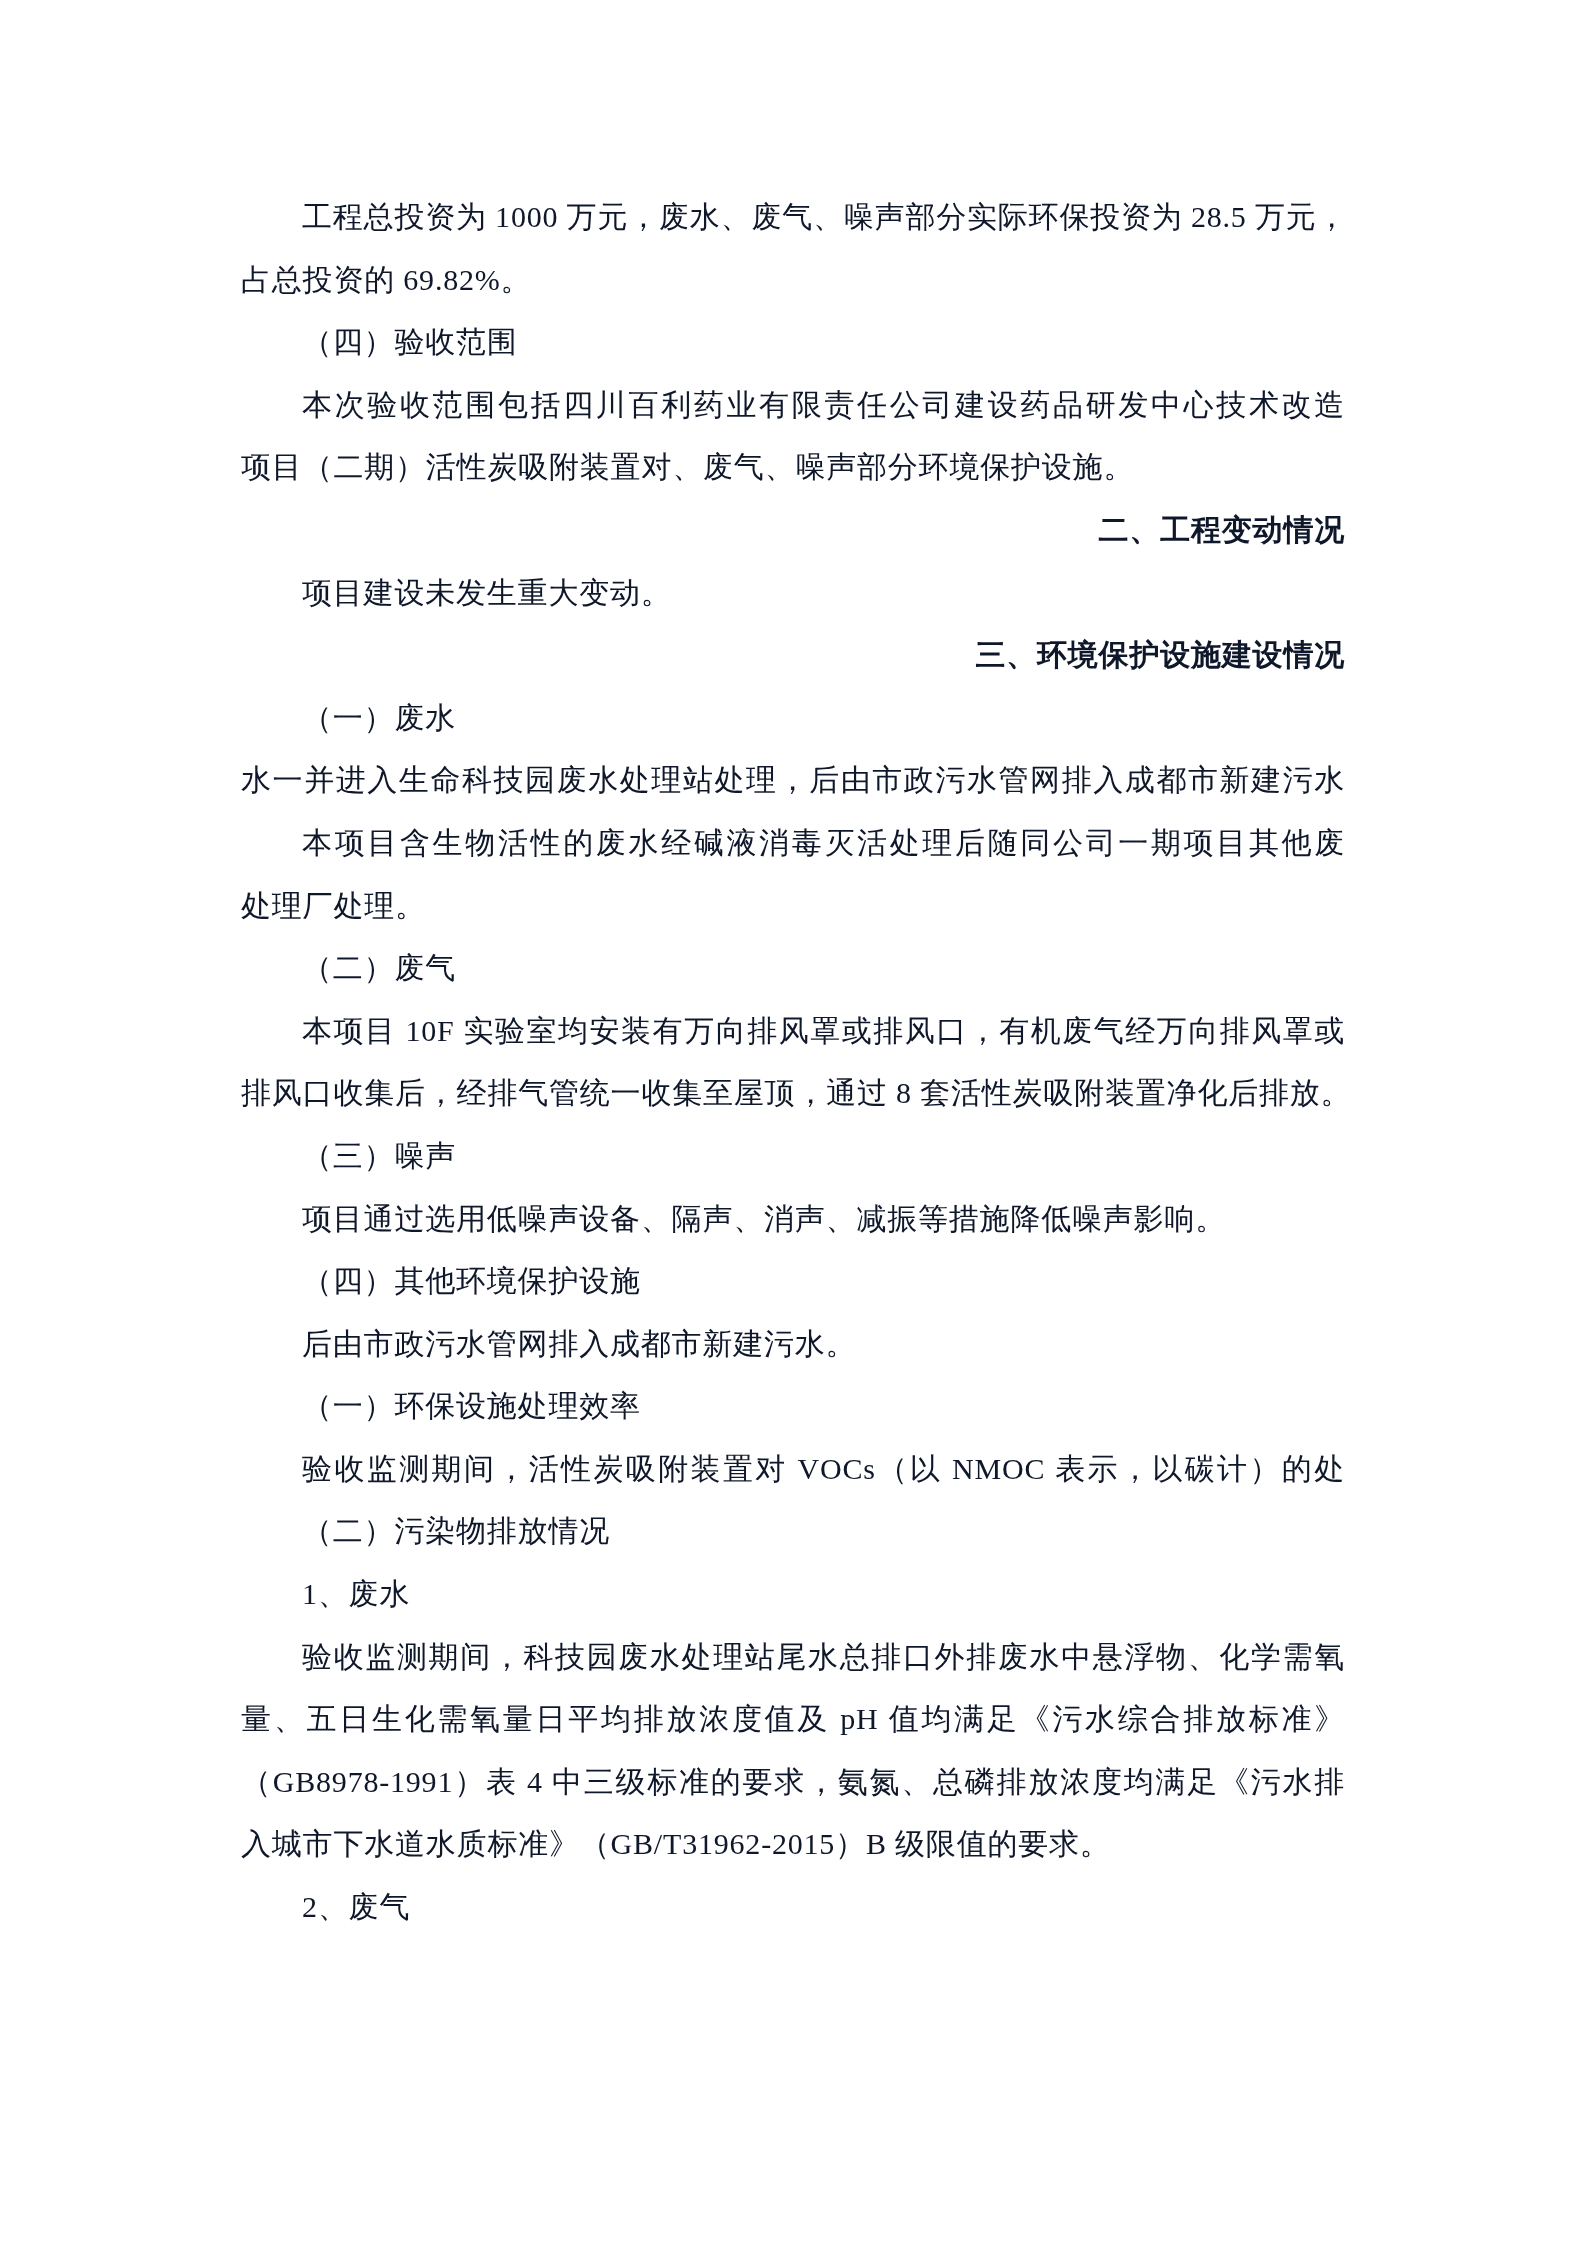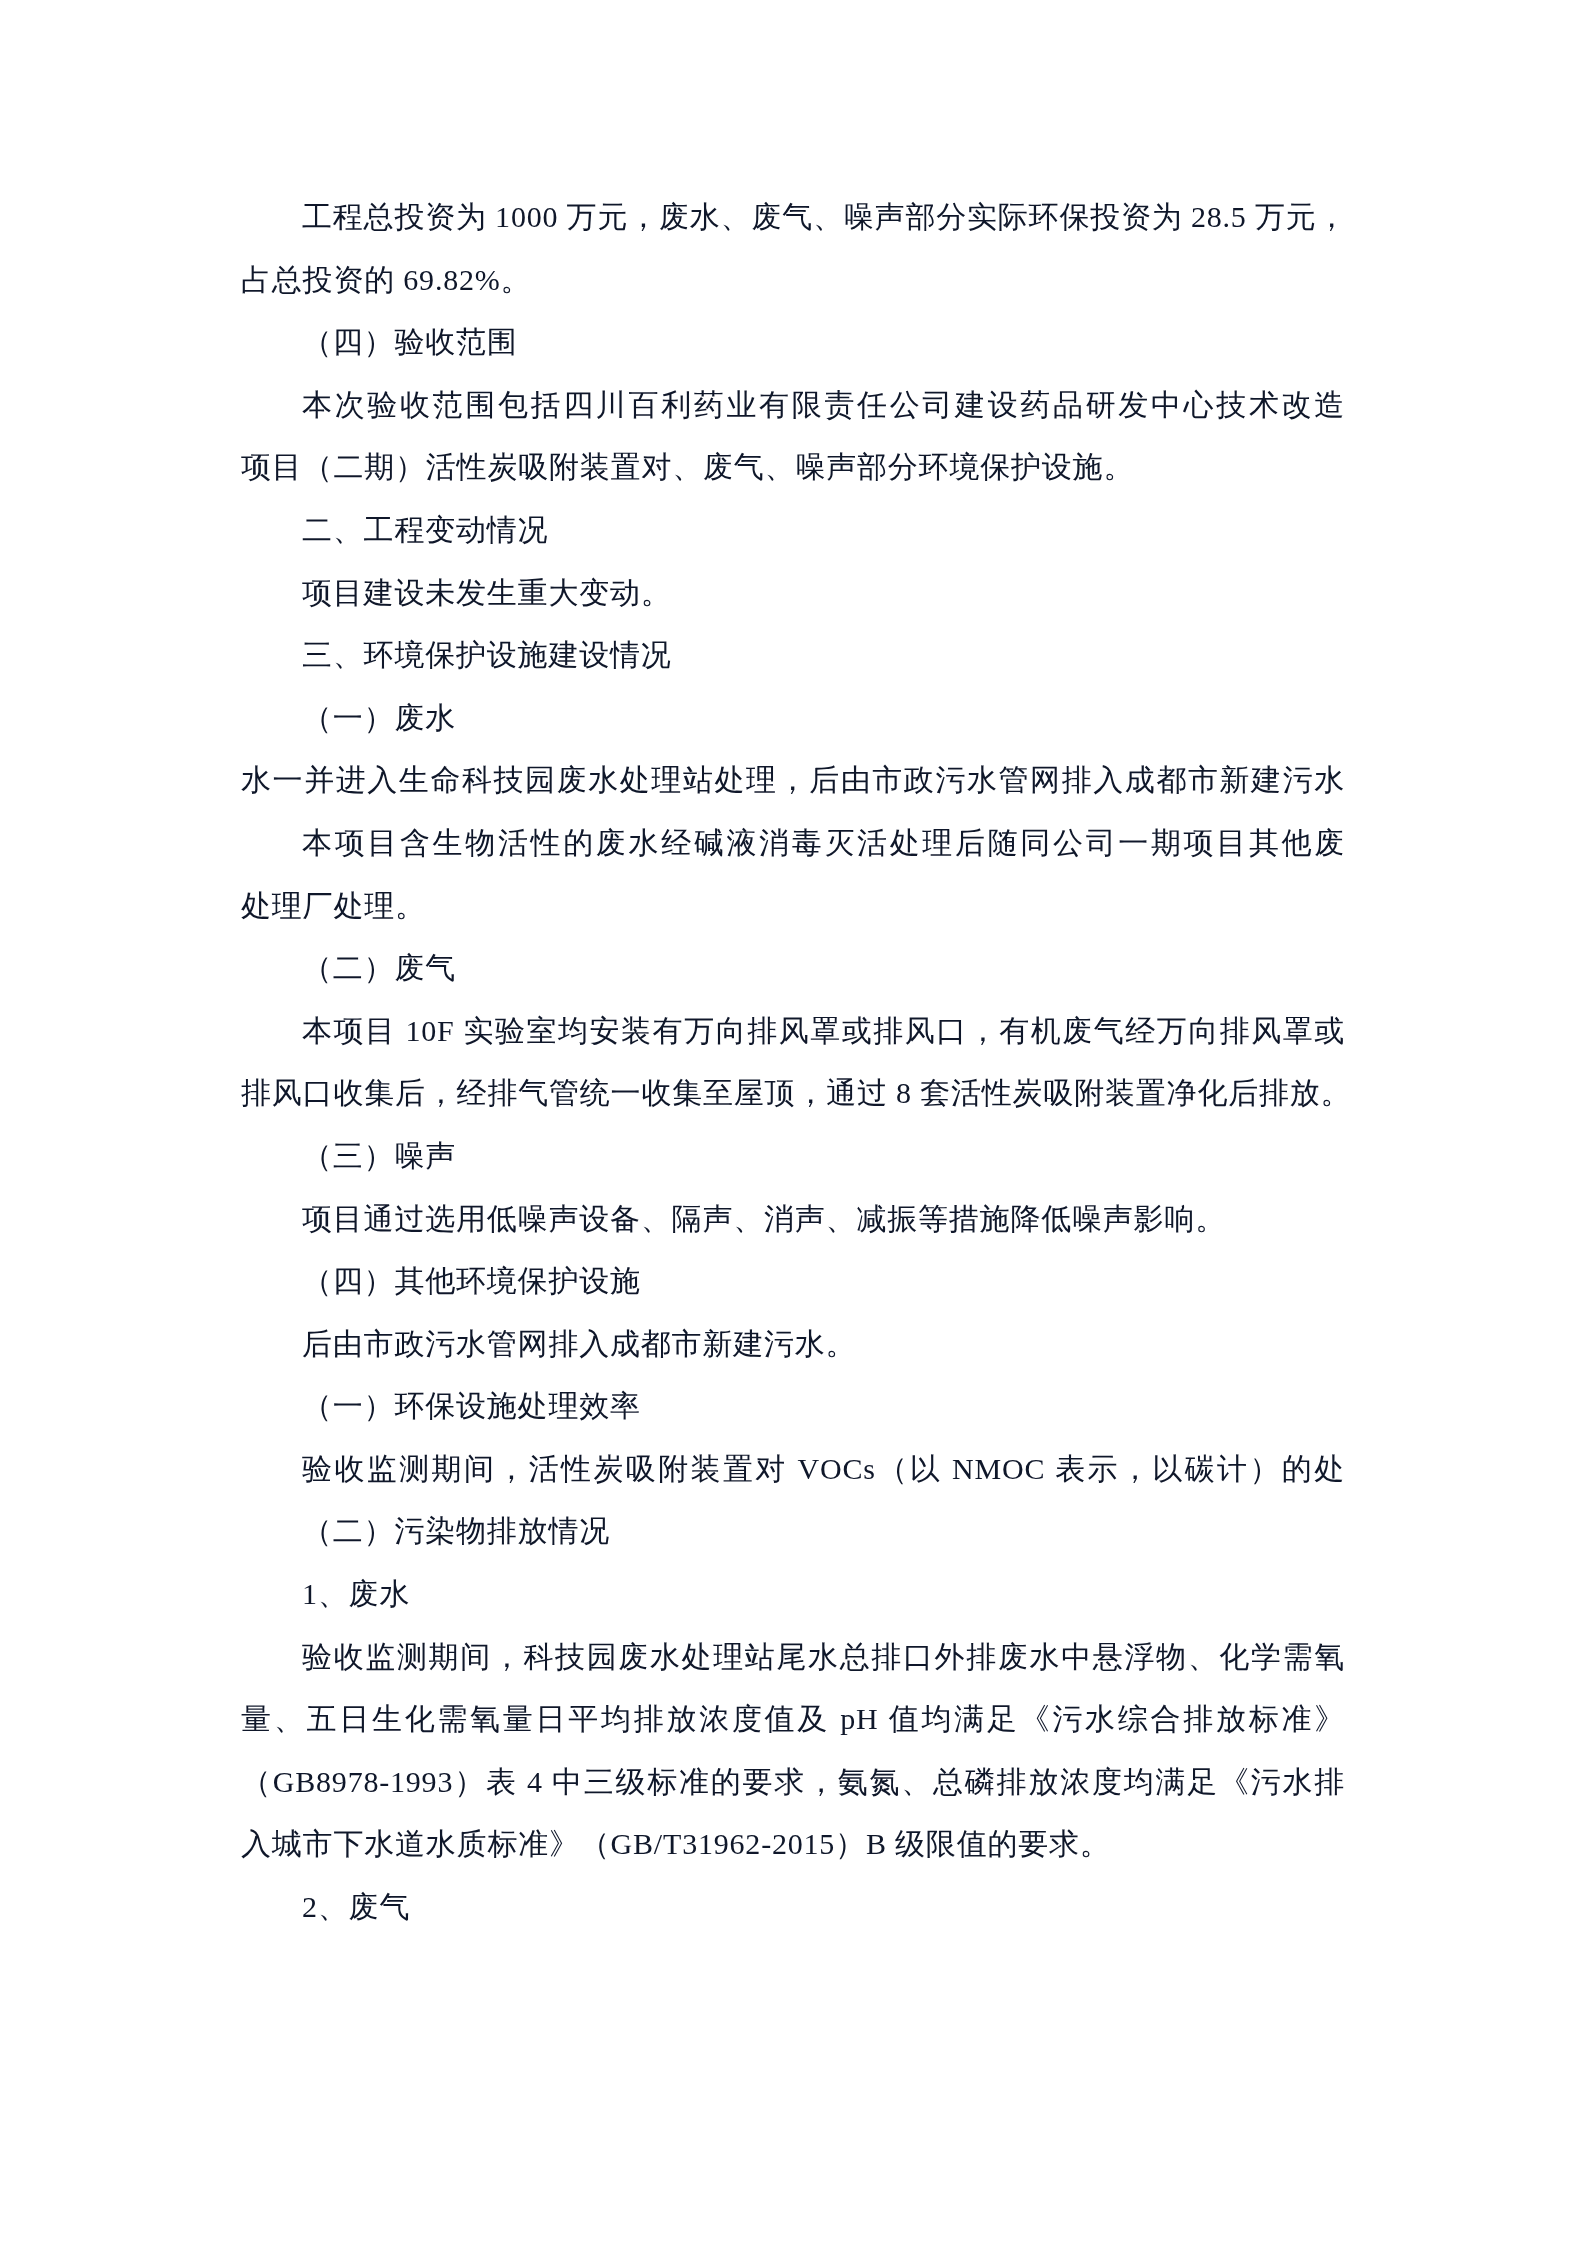--- a/index.html
+++ b/index.html
@@ -32,21 +32,22 @@
     font-weight: normal;
   }
   .line.justify {
     text-align: justify;
     text-align-last: justify;
   }
   .line.indent {
     padding-left: 61px;
   }
   .line.bold {
-    font-weight: normal;
+    font-weight: bold;
+    text-align: right;
   }
 </style>
 </head>
 <body>
 
 <div class="page" style="background: rgb(255, 255, 255);">
   <div class="content" style="color: #0f172a;">
       <div class="line indent justify">工程总投资为 1000 万元，废水、废气、噪声部分实际环保投资为 28.5 万元，</div>
       <div class="line">占总投资的 69.82%。</div>
       <div class="line indent">（四）验收范围</div>
@@ -65,17 +66,17 @@
       <div class="line indent">（三）噪声</div>
       <div class="line indent">项目通过选用低噪声设备、隔声、消声、减振等措施降低噪声影响。</div>
       <div class="line indent">（四）其他环境保护设施</div>
       <div class="line indent">后由市政污水管网排入成都市新建污水。</div>
       <div class="line indent">（一）环保设施处理效率</div>
       <div class="line indent justify">验收监测期间，活性炭吸附装置对 VOCs（以 NMOC 表示，以碳计）的处</div>
       <div class="line indent">（二）污染物排放情况</div>
       <div class="line indent">1、废水</div>
       <div class="line indent justify">验收监测期间，科技园废水处理站尾水总排口外排废水中悬浮物、化学需氧</div>
       <div class="line justify">量、五日生化需氧量日平均排放浓度值及 pH 值均满足《污水综合排放标准》</div>
-      <div class="line justify">（GB8978-1993）表 4 中三级标准的要求，氨氮、总磷排放浓度均满足《污水排</div>
+      <div class="line justify">（GB8978-1991）表 4 中三级标准的要求，氨氮、总磷排放浓度均满足《污水排</div>
       <div class="line">入城市下水道水质标准》（GB/T31962-2015）B 级限值的要求。</div>
       <div class="line indent">2、废气</div>
     </div>
 </div>
 
 </body></html>

